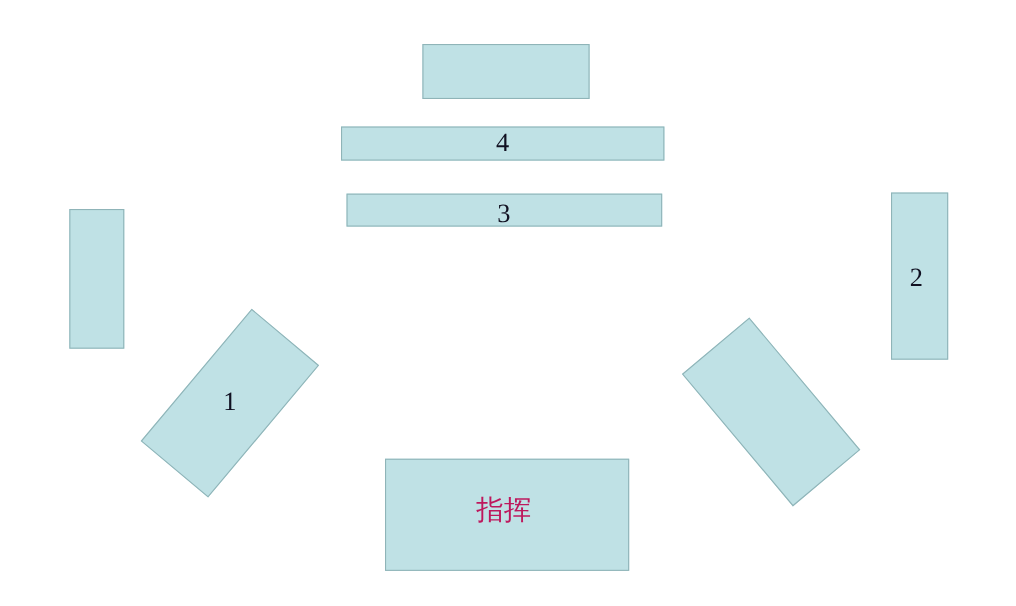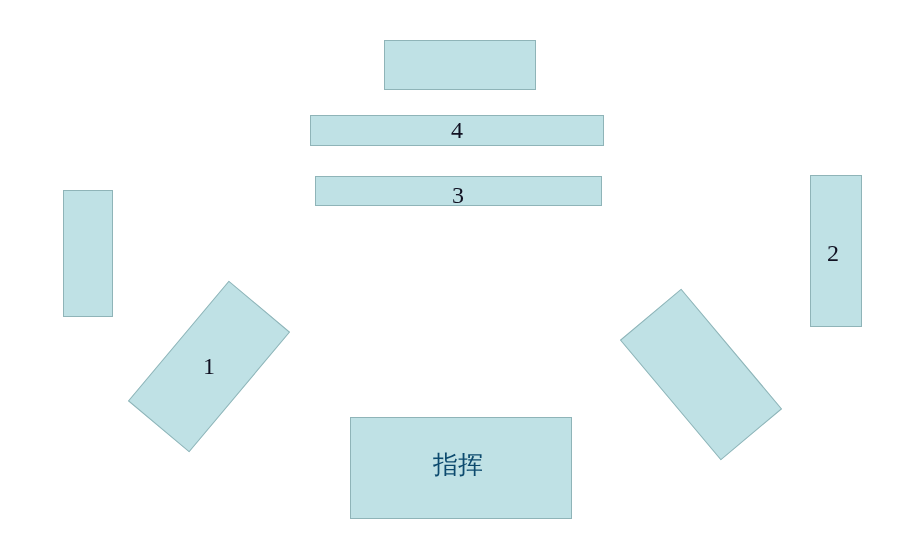--- a/index.html
+++ b/index.html
@@ -45,14 +45,14 @@
     <div class="shape-label" style="left: 457px; top: 130px; color: rgb(17, 17, 34);">4</div>
     <div class="shape" style="left: 315px; top: 176px; width: 287px; height: 30px; background: rgb(191, 225, 229); border-color: rgb(143, 180, 184);"></div>
     <div class="shape-label" style="left: 458px; top: 195px; color: rgb(17, 17, 34);">3</div>
     <div class="shape" style="left: 63px; top: 190px; width: 50px; height: 127px; background: rgb(191, 225, 229); border-color: rgb(143, 180, 184);"></div>
     <div class="shape" style="left: 810px; top: 175px; width: 52px; height: 152px; background: rgb(191, 225, 229); border-color: rgb(143, 180, 184);"></div>
     <div class="shape-label" style="left: 833px; top: 253px; color: rgb(17, 17, 34);">2</div>
     <div class="shape" style="left: 169px; top: 288px; width: 80px; height: 157px; background: rgb(191, 225, 229); border-color: rgb(143, 180, 184); transform: rotate(40deg);"></div>
     <div class="shape-label" style="left: 209px; top: 366px; color: rgb(17, 17, 34);">1</div>
     <div class="shape" style="left: 661px; top: 296px; width: 80px; height: 157px; background: rgb(191, 225, 229); border-color: rgb(143, 180, 184); transform: rotate(-40deg);"></div>
     <div class="shape" style="left: 350px; top: 417px; width: 222px; height: 102px; background: rgb(191, 225, 229); border-color: rgb(143, 180, 184);"></div>
-    <div class="shape-label cjk" style="left: 458px; top: 464px; color: #0c4a6e;">指挥</div>
+    <div class="shape-label cjk" style="left: 458px; top: 464px; color: #be185d;">指挥</div>
   </div>
 
 </body></html>

